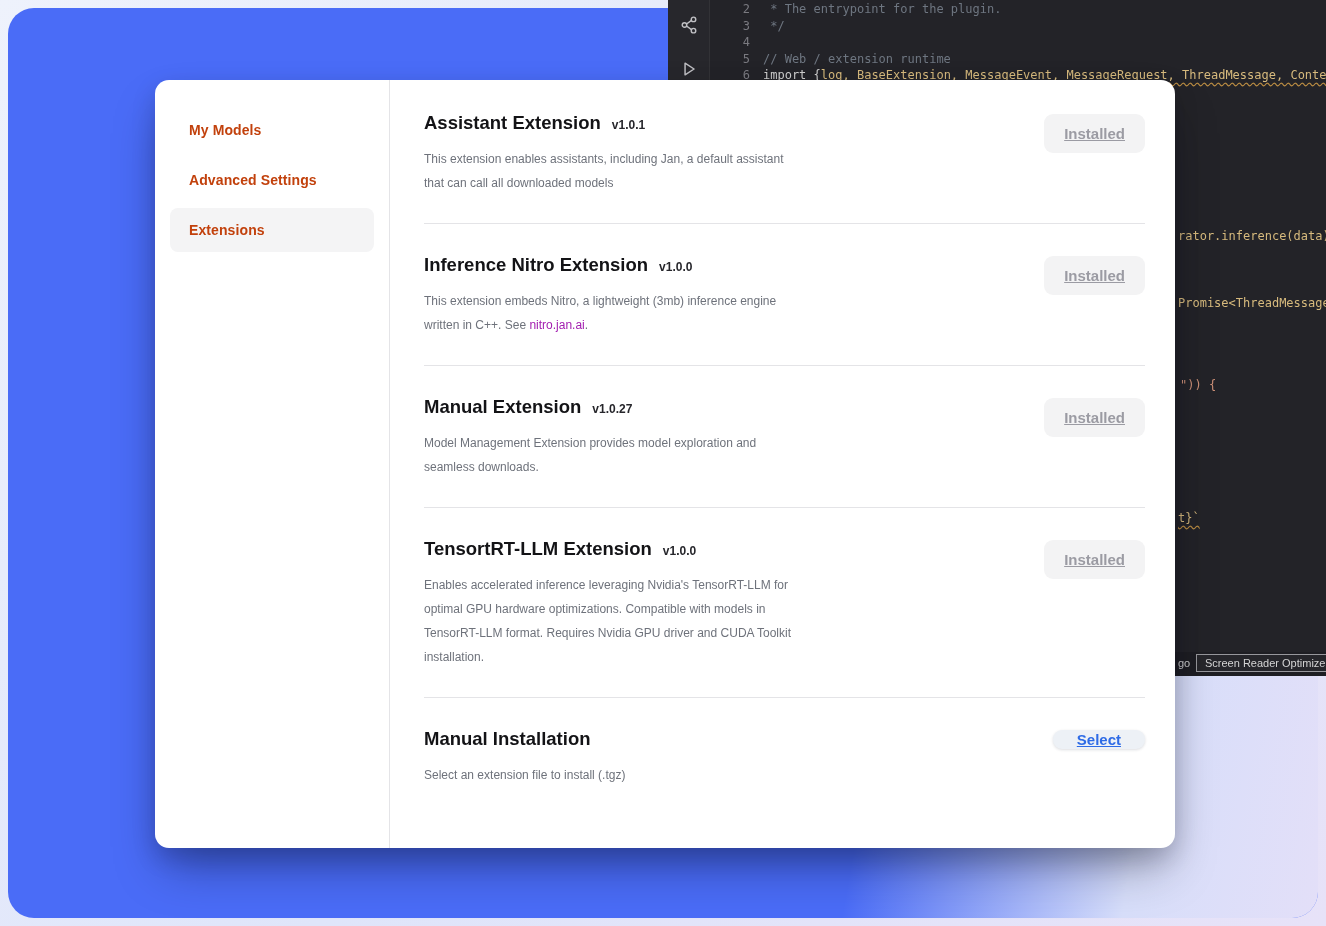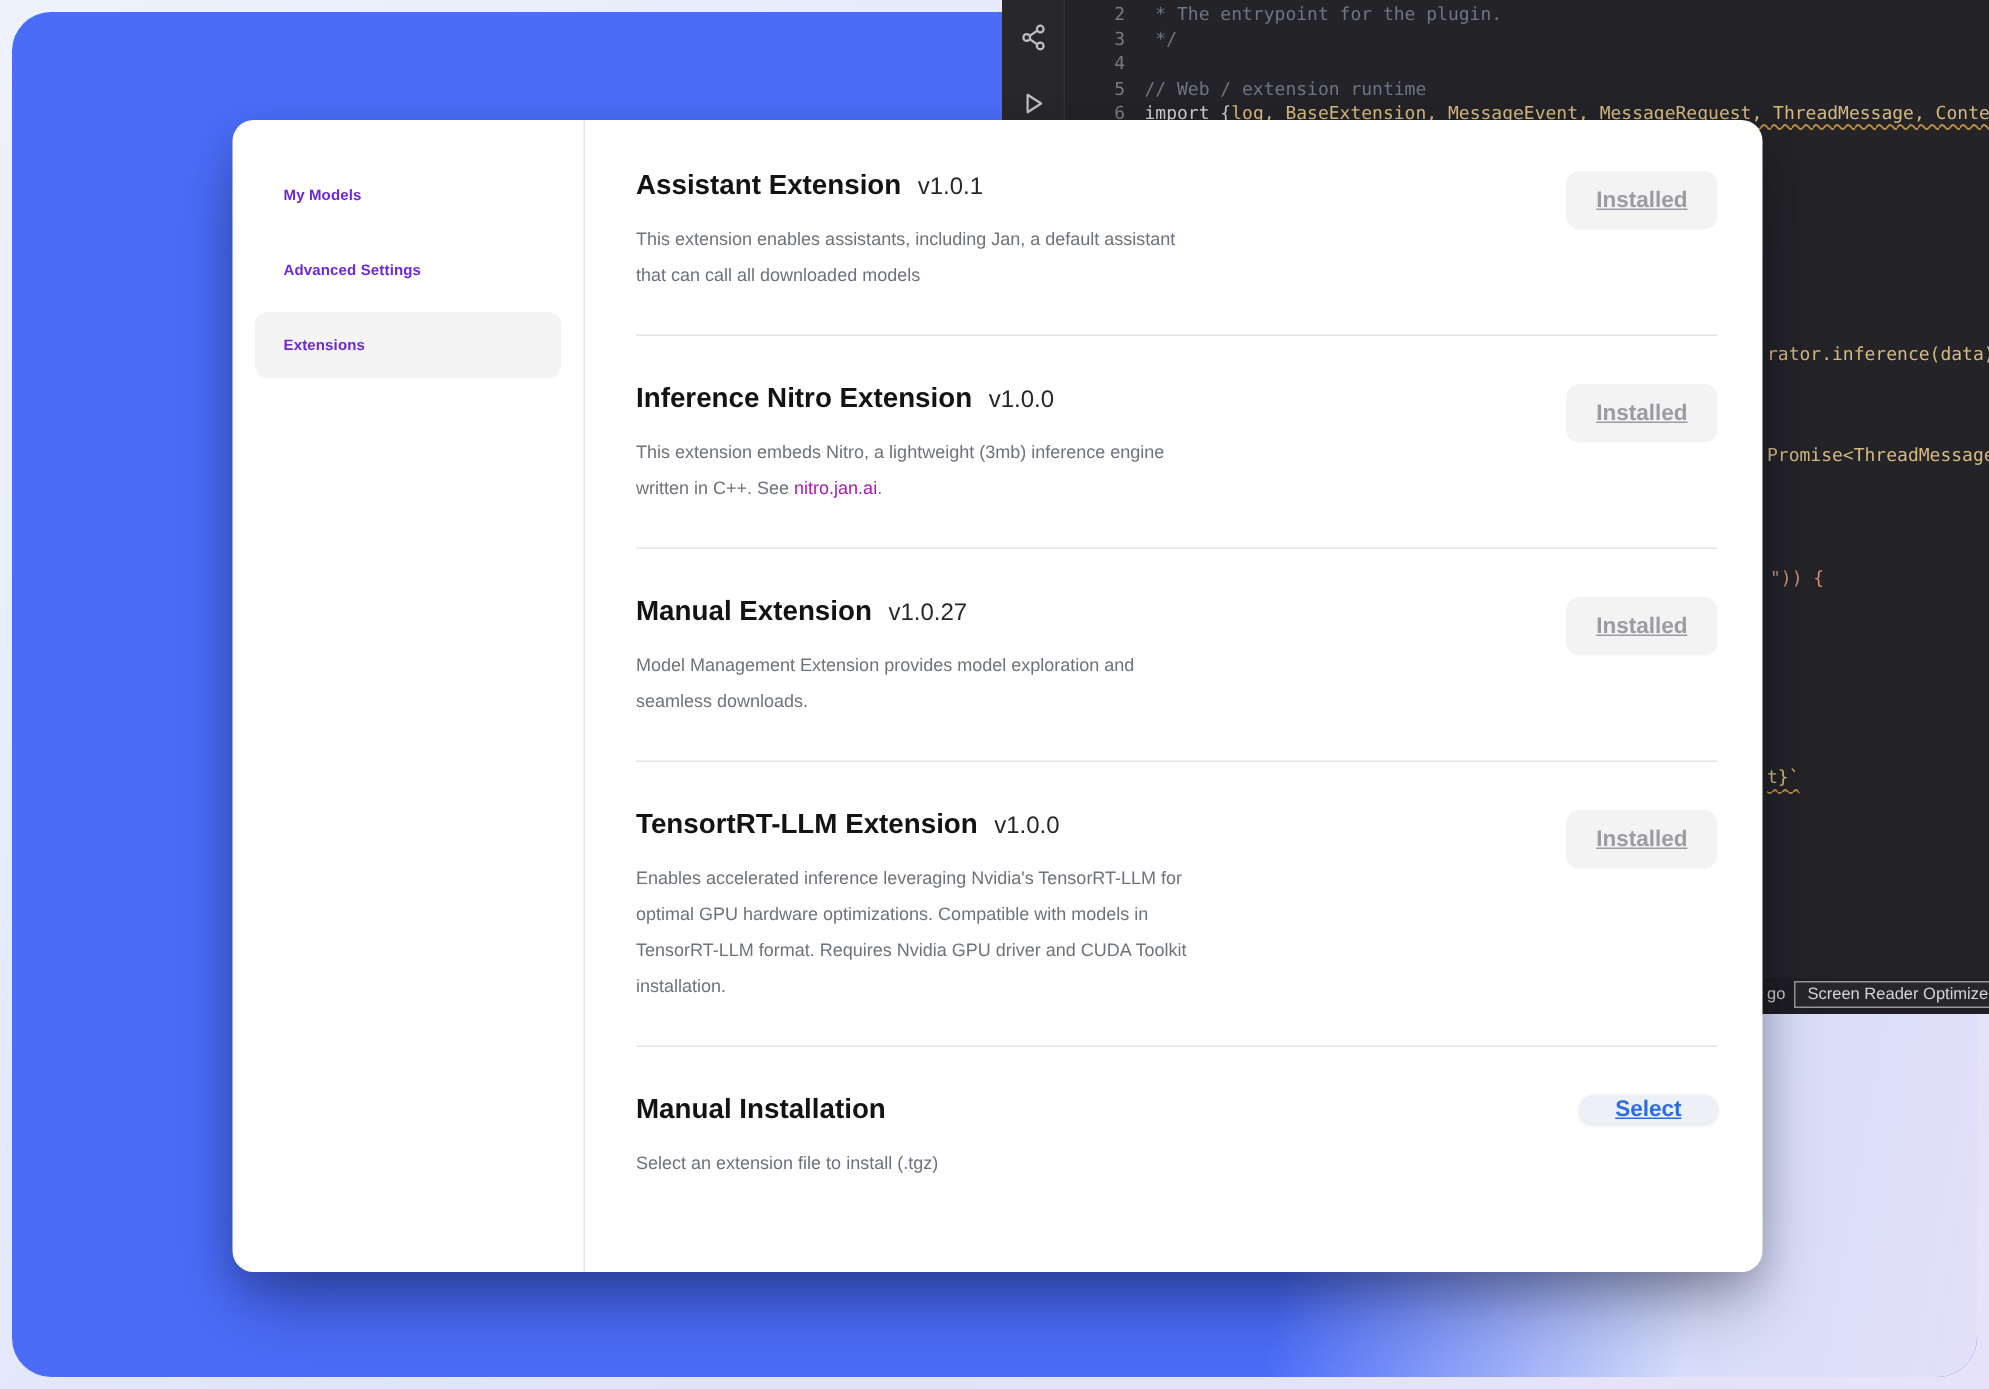--- a/index.html
+++ b/index.html
@@ -68,35 +68,35 @@
     box-shadow:0 26px 50px -10px rgba(2,6,23,.38), 0 10px 24px rgba(2,6,23,.16);
     display:flex; overflow:hidden;
   }
   .sidebar {
     width:235px; flex-shrink:0; border-right:1px solid #e4e4e7;
     padding:28px 15px 0 15px;
   }
   .side-item {
     height:44px; border-radius:8px; display:flex; align-items:center;
     padding-left:19px; margin-bottom:6px; cursor:pointer;
-    font-size:10px; font-weight:700; color:#6d28d9; letter-spacing:.1px;
+    font-size:14px; font-weight:700; color:#c2410c; letter-spacing:.1px;
   }
   .side-item.active { background:#f4f4f5; }
 
   .main { flex:1; padding:0 30px 0 34px; }
   .ext-row {
     display:flex; justify-content:flex-end; align-items:flex-start;
     padding:30px 0 28px 0; border-bottom:1px solid #e4e4e7;gap:36px;
   }
   .ext-row:first-child { padding-top:32px; }
   .ext-row:last-child { border-bottom:none; }
   .ext-info { flex:1; margin-right:16px; }
   .ext-title-line { display:flex; align-items:baseline; }
   .ext-name { font-size:18.5px; font-weight:700; color:#131316; }
-  .ext-version { font-size:16px; font-weight:400; color:#26262b; margin-left:11px; }
+  .ext-version { font-size:12px; font-weight:700; color:#26262b; margin-left:11px; }
   .ext-desc {
     margin-top:13px; font-size:12px; color:#6e727b; line-height:24px;
     white-space:pre-line;
   }
   .ext-desc .inline-line { display:block; }
   .link { color:#a21caf; text-decoration:none; cursor:pointer; }
   .btn {
     flex-shrink:0; border:none; border-radius:9px; font-family:"Liberation Sans", sans-serif;
     font-size:15px; padding:11px 20px; margin-top:2px;text-decoration:underline;
   }

